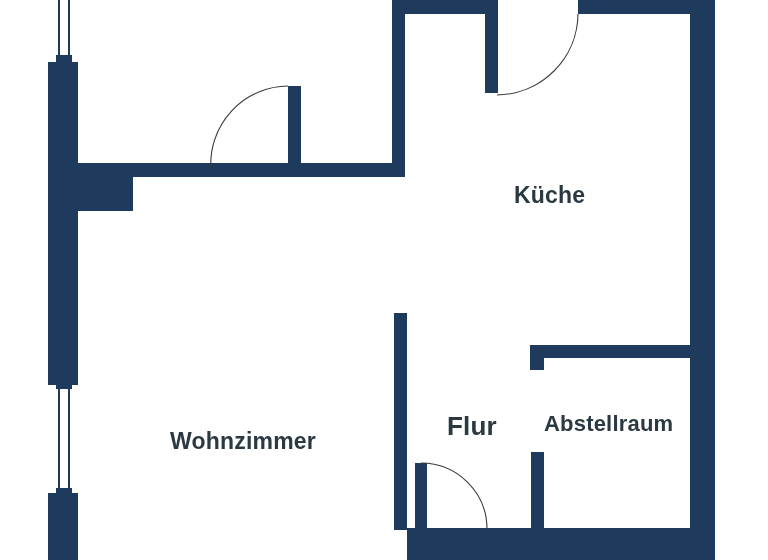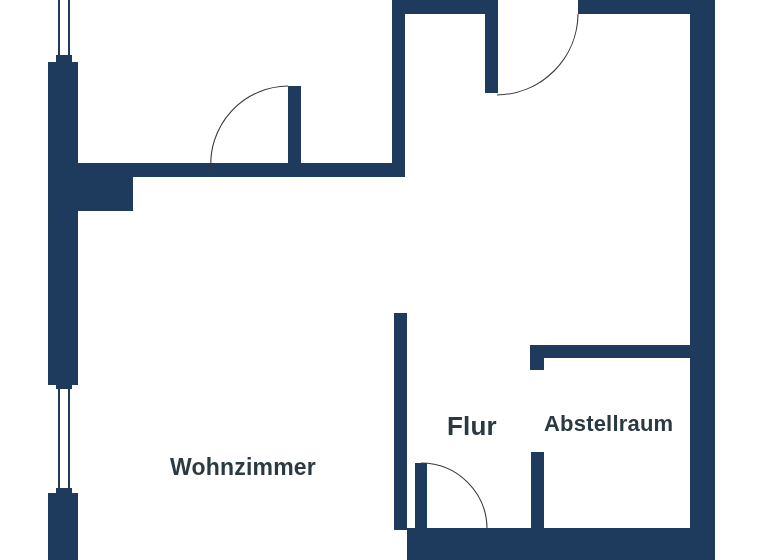--- a/index.html
+++ b/index.html
@@ -33,21 +33,20 @@
     font-weight: 600;
     color: #2b3a42;
     white-space: nowrap;
     letter-spacing: 0.2px;
     -webkit-font-smoothing: antialiased;
   }
   .label-wohnzimmer {
     left: 170px;
     top: 428px;
     font-size: 23px;
-    margin-top: 26px;
   }
   .label-kueche {
     left: 514px;
     top: 182px;
     font-size: 23px;
   }
   .label-flur {
     left: 447px;
     top: 411px;
     font-size: 26px;
@@ -125,18 +124,19 @@
 
       <path d="M 578 14 A 82 82 0 0 1 497 95" stroke="#3a3a3a"></path>
 
       <path d="M 421 463 A 66 66 0 0 1 487 529" stroke="#3a3a3a"></path>
     </g>
 
   </svg>
 
   <div class="room-label label-wohnzimmer" style="color: rgb(43, 58, 66); left: 170px; top: 428px;">Wohnzimmer</div>
 
+  <div class="room-label label-kueche" style="color: rgb(43, 58, 66); left: 514px; top: 182px;">Küche</div>
 
   <div class="room-label label-flur" style="color: rgb(43, 58, 66); left: 447px; top: 411px;">Flur</div>
 
   <div class="room-label label-abstellraum" style="color: rgb(43, 58, 66); left: 544px; top: 411px;">Abstellraum</div>
 
 </div>
 
 </body></html>

